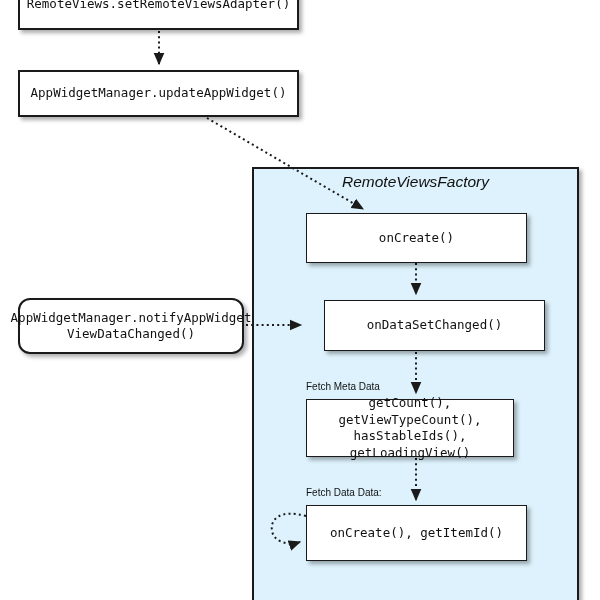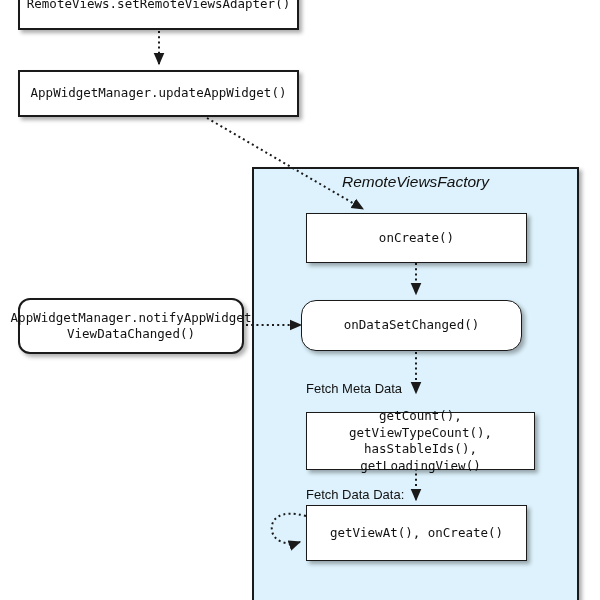--- a/index.html
+++ b/index.html
@@ -68,21 +68,21 @@
     font-size: 15.5px;
     color: #111111;
     z-index: 4;
     font-style: italic;
   }
 
   
   .step-label {
     position: absolute;
     font-family: "Liberation Sans", sans-serif;
-    font-size: 13px;
+    font-size: 10px;
     color: #111111;
     white-space: nowrap;
     z-index: 6;
   }
 
   
   #connectors {
     position: absolute;
     left: 0; top: 0;
     width: 600px;
@@ -137,24 +137,24 @@
 
   <div class="node" style="left:18px; top:-22px; width:281px; height:52px;">RemoteViews.setRemoteViewsAdapter()</div>
 
   <div class="node" style="left:18px; top:70px; width:281px; height:47px;">AppWidgetManager.updateAppWidget()</div>
 
   <div class="node" style="left:18px; top:298px; width:226px; height:56px;border-radius:12px;">AppWidgetManager.notifyAppWidget
 ViewDataChanged()</div>
 
   <div class="node thin" style="left:306px; top:213px; width:221px; height:50px;">onCreate()</div>
 
-  <div class="node thin" style="left:301px; top:300px; width:221px; height:51px;border-radius:15px;">onDataSetChanged()</div>
+  <div class="node thin" style="left:324px; top:300px; width:221px; height:51px;">onDataSetChanged()</div>
 
-  <div class="node thin" style="left:306px; top:412px; width:229px; height:58px;">getCount(), getViewTypeCount(),
+  <div class="node thin" style="left:306px; top:399px; width:208px; height:58px;">getCount(), getViewTypeCount(),
 hasStableIds(), getLoadingView()</div>
 
-  <div class="node thin" style="left:306px; top:505px; width:221px; height:56px;">getViewAt(), onCreate()</div>
+  <div class="node thin" style="left:306px; top:505px; width:221px; height:56px;">onCreate(), getItemId()</div>
 
   <div class="step-label" style="left:306px; top:381px;">Fetch Meta Data</div>
 
   <div class="step-label" style="left:306px; top:487px;">Fetch Data Data:</div>
 
 </div>
 
 </body></html>

